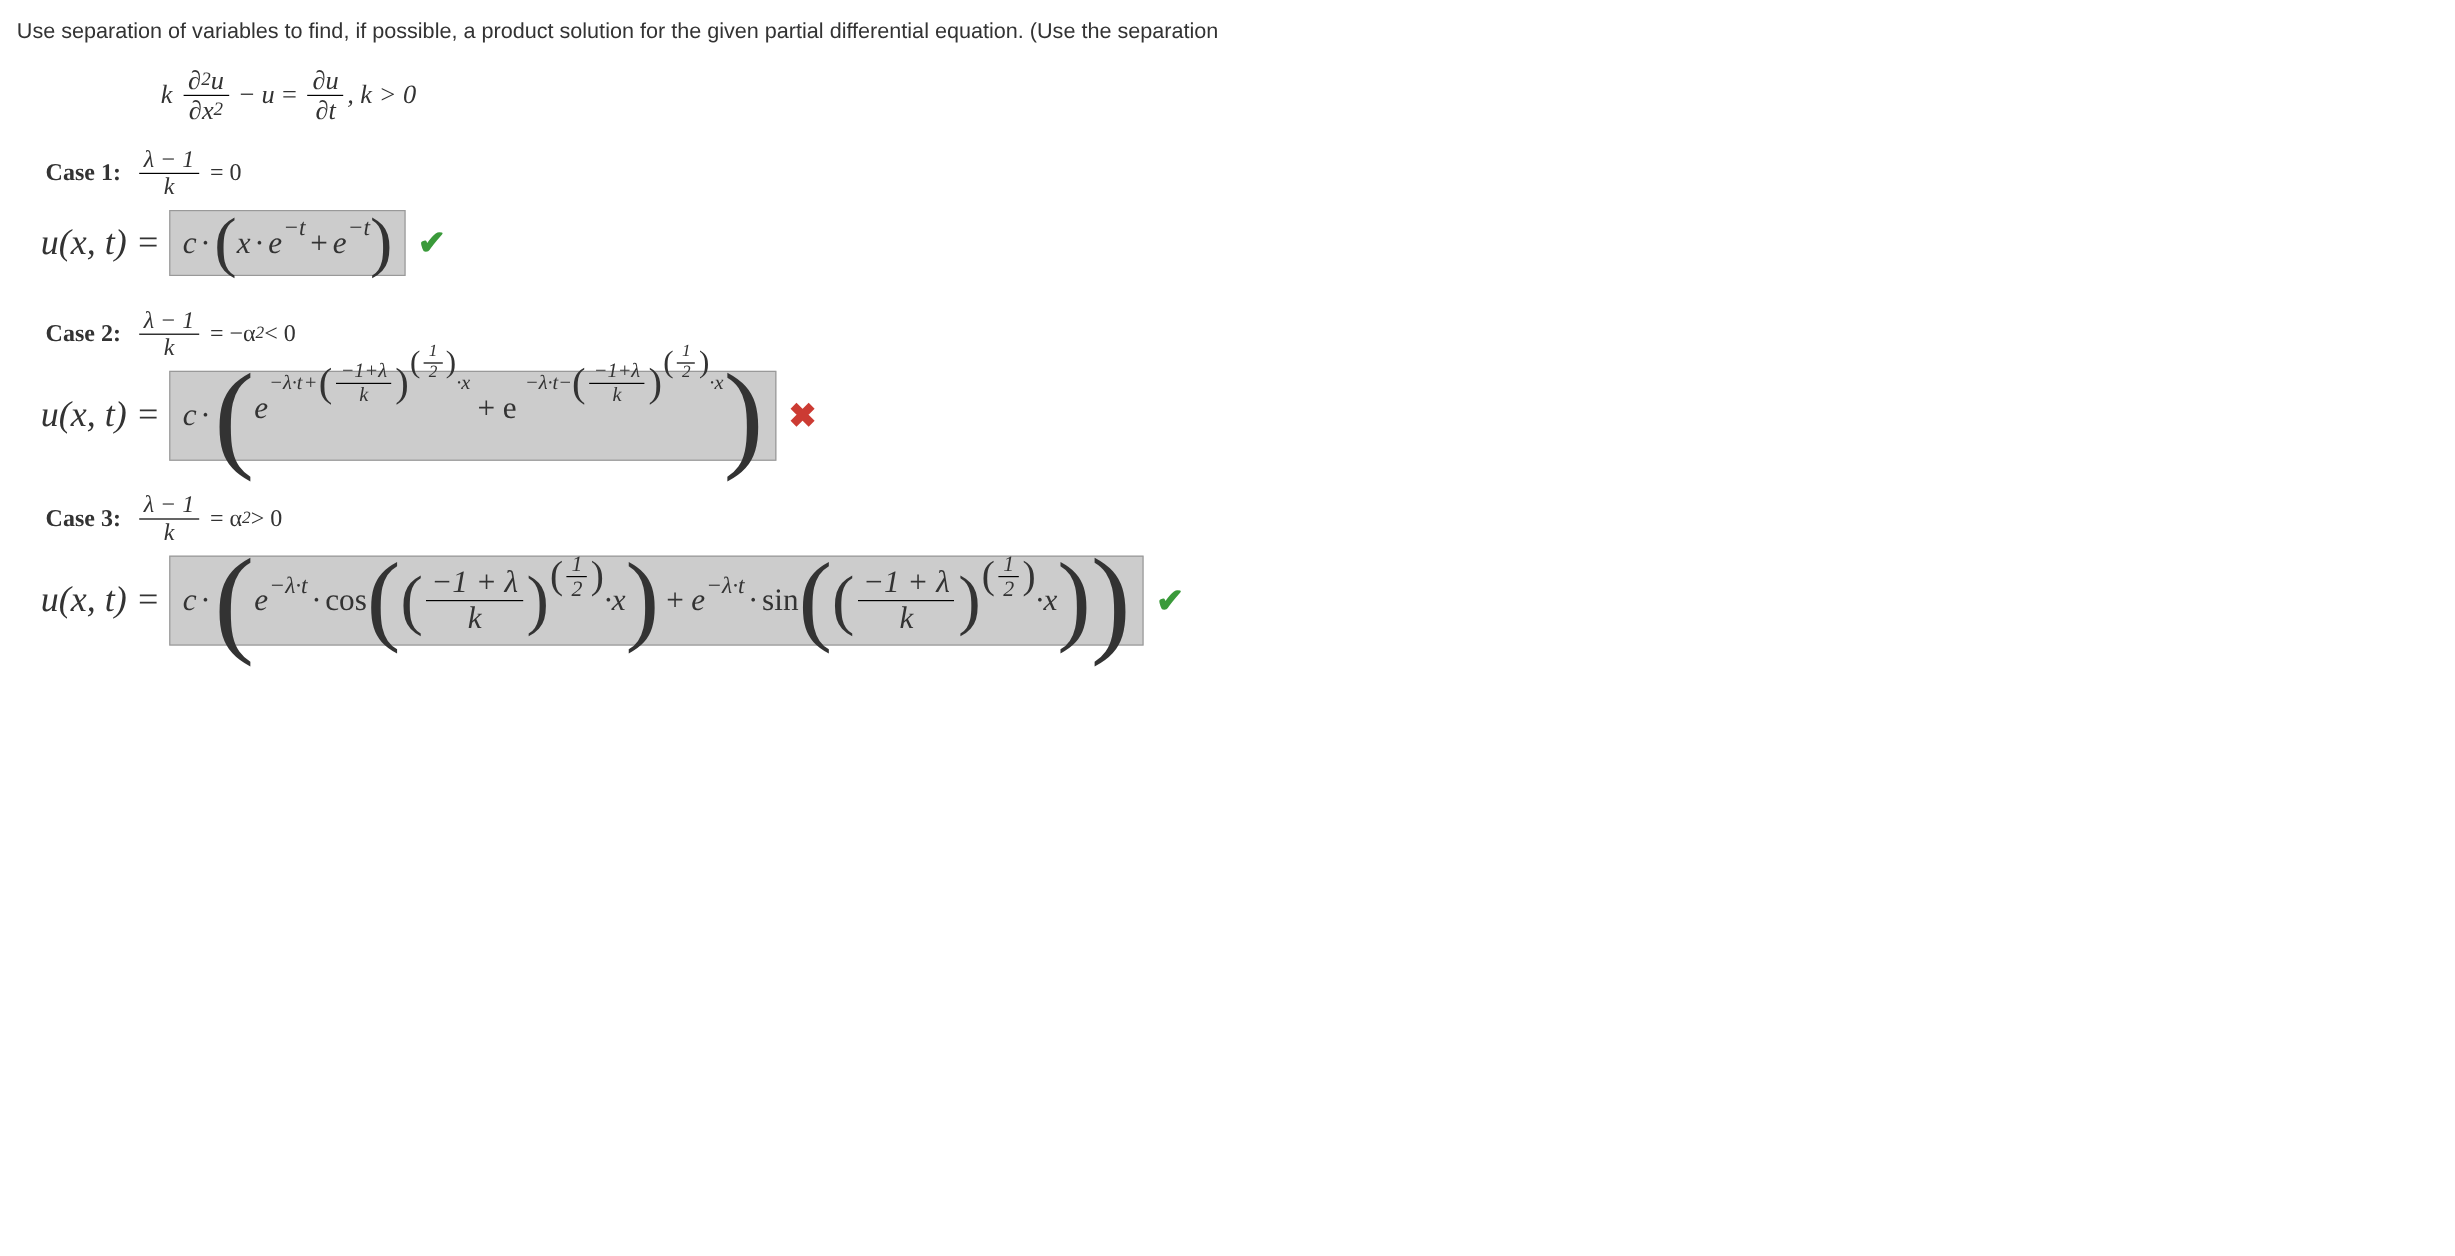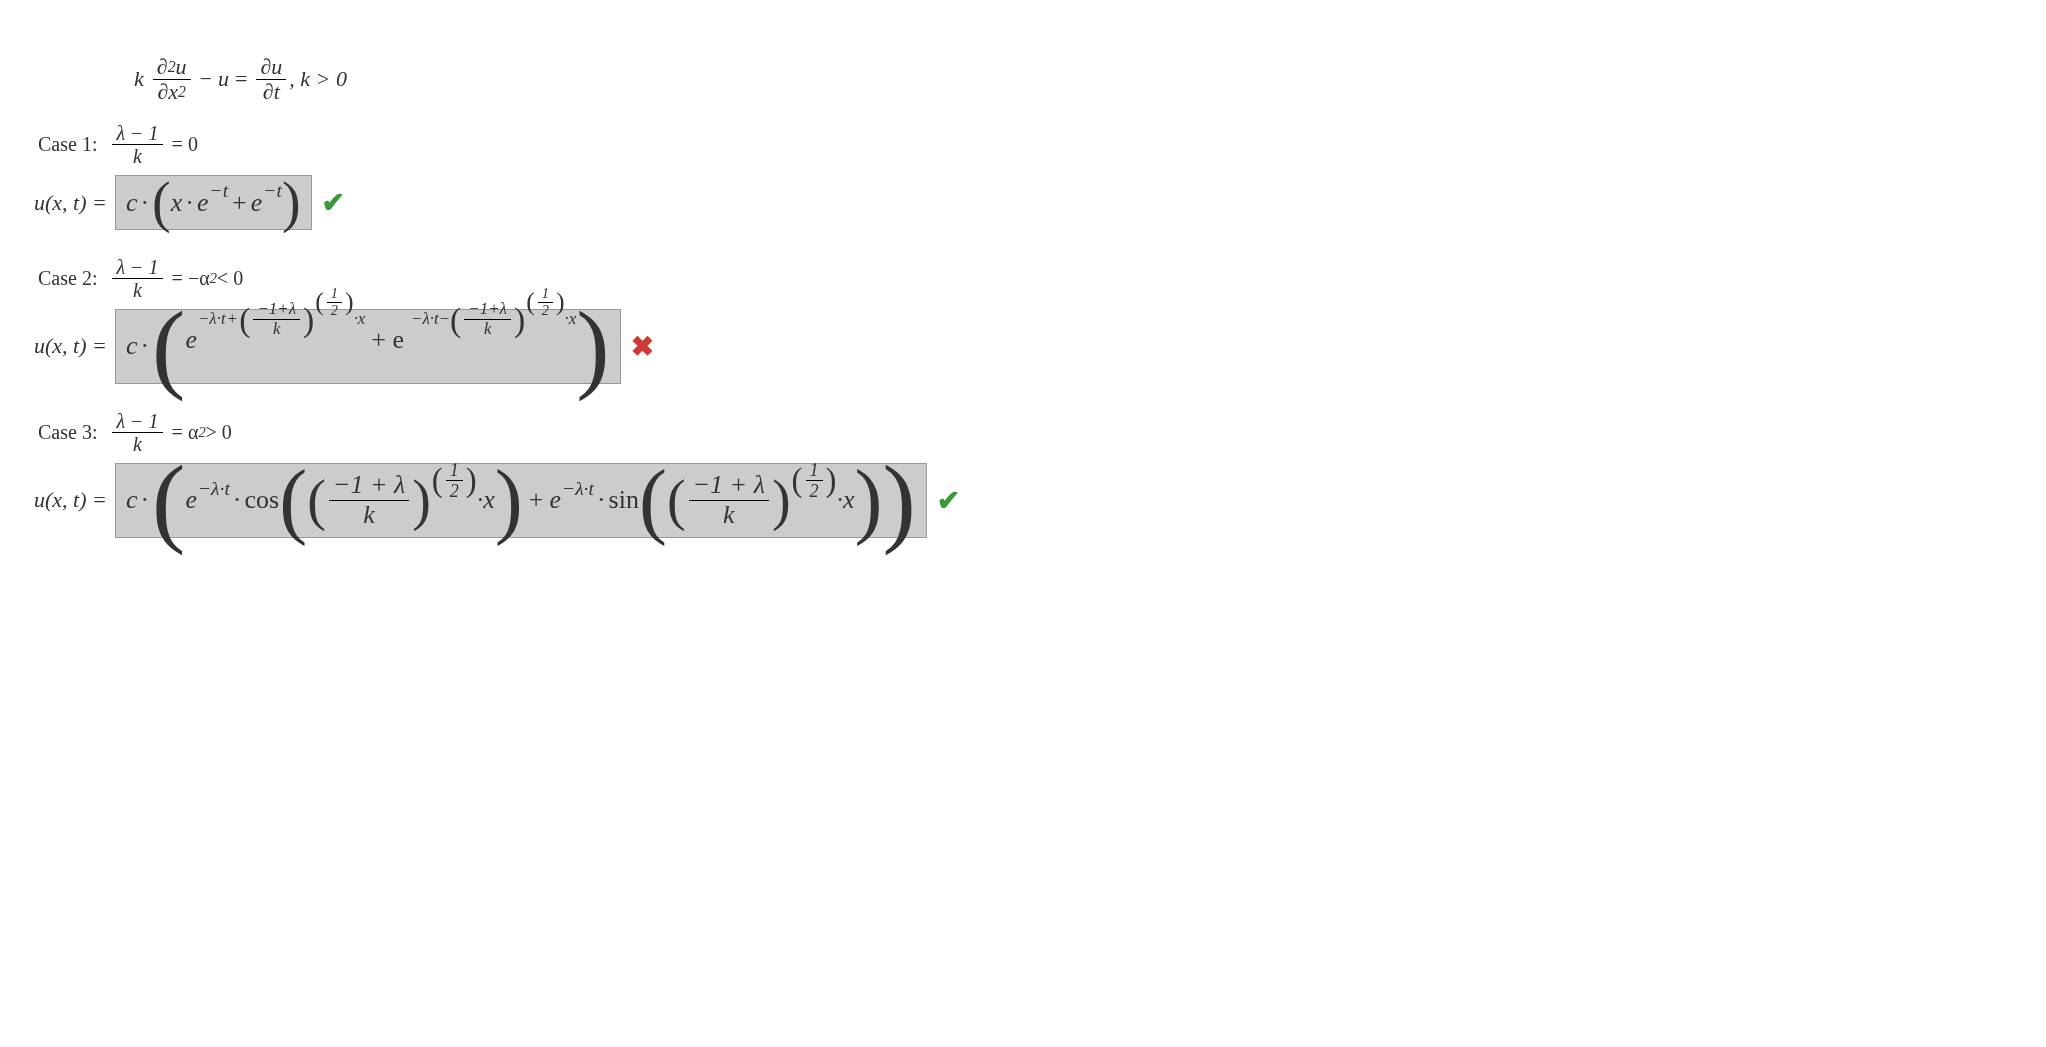--- a/index.html
+++ b/index.html
@@ -21,31 +21,32 @@
     font-style: italic;
     font-size: 22px;
   }
   .case-line {
     margin: 10px 0 8px 24px;
     font-size: 20px;
   }
   .case-label {
     font-family: Verdana, Geneva, sans-serif;
     font-style: normal;
+    font-weight: bold;
   }
   .uxt-line {
     margin: 6px 0 26px 20px;
     display: flex;
     align-items: center;
     flex-wrap: nowrap;
   }
   .uxt-prefix {
     font-family: "Times New Roman", Times, serif;
     font-style: italic;
-    font-size: 22px;
+    font-size: 30px;
     margin-right: 8px;
     white-space: nowrap;
   }
   .answer-box {
     background: #ccc;
     border: 1px solid #999;
     padding: 4px 10px;
     display: inline-flex;
     align-items: center;
     line-height: 1;
@@ -121,21 +122,21 @@
     display:inline-flex;
     align-items:center;
   }
 
   .cdot { font-style:normal; padding:0 3px; }
 </style>
 </head>
 <body>
 
 <div class="prompt-text">
-  <br>
+  <span>Use separation of variables to find, if possible, a product solution for the given partial differential equation. (Use the separation</span><br>
 </div>
 
 <div class="pde-row">
   <span class="m">
     <span>k</span>
     <span class="sp"></span>
     <span class="frac">
       <span class="num">
           <span>∂</span>
           <span class="sup">2</span>

